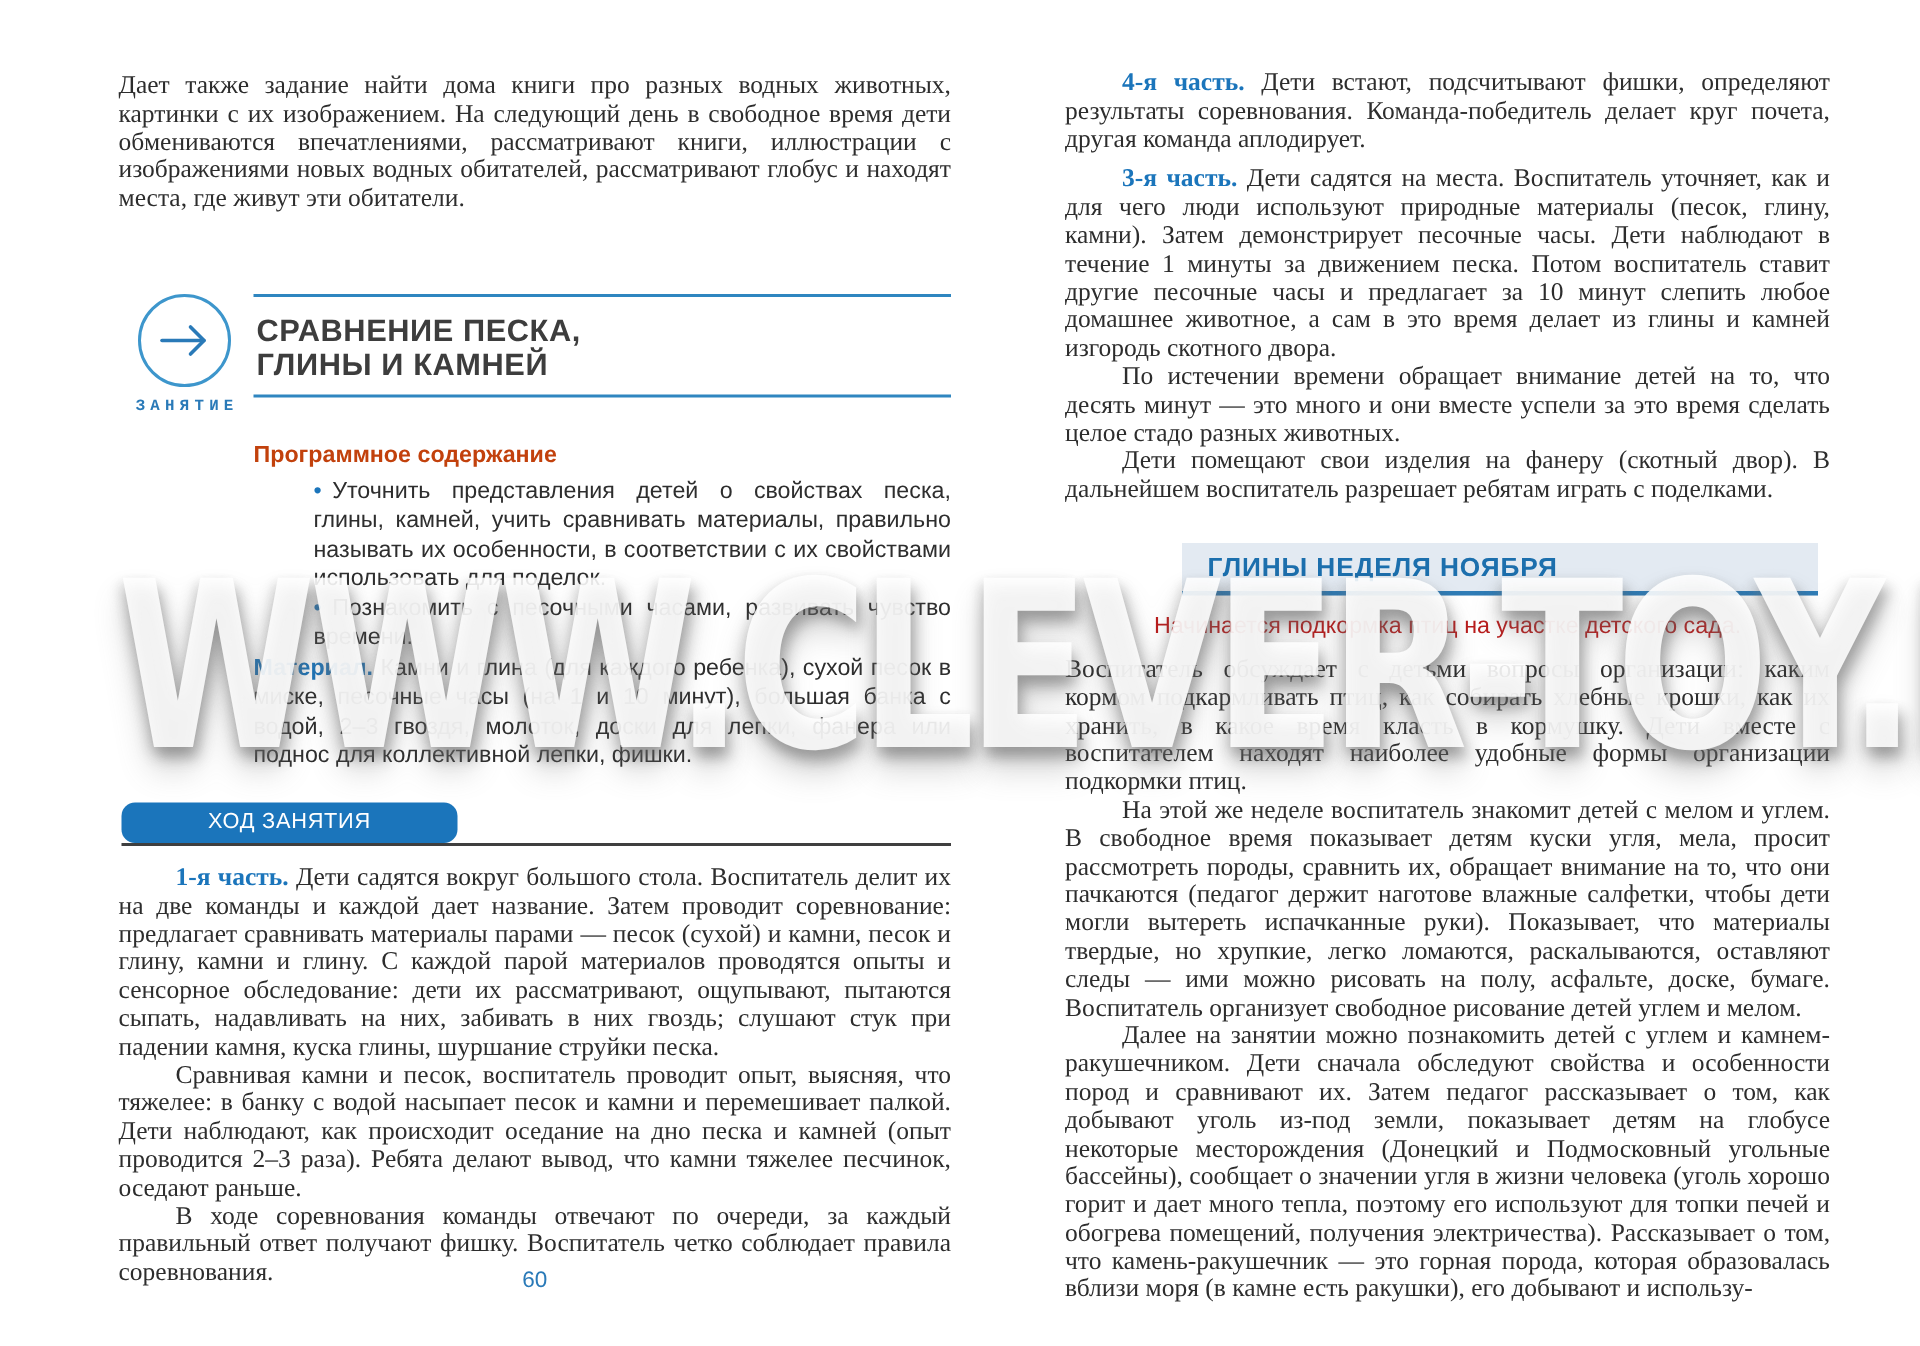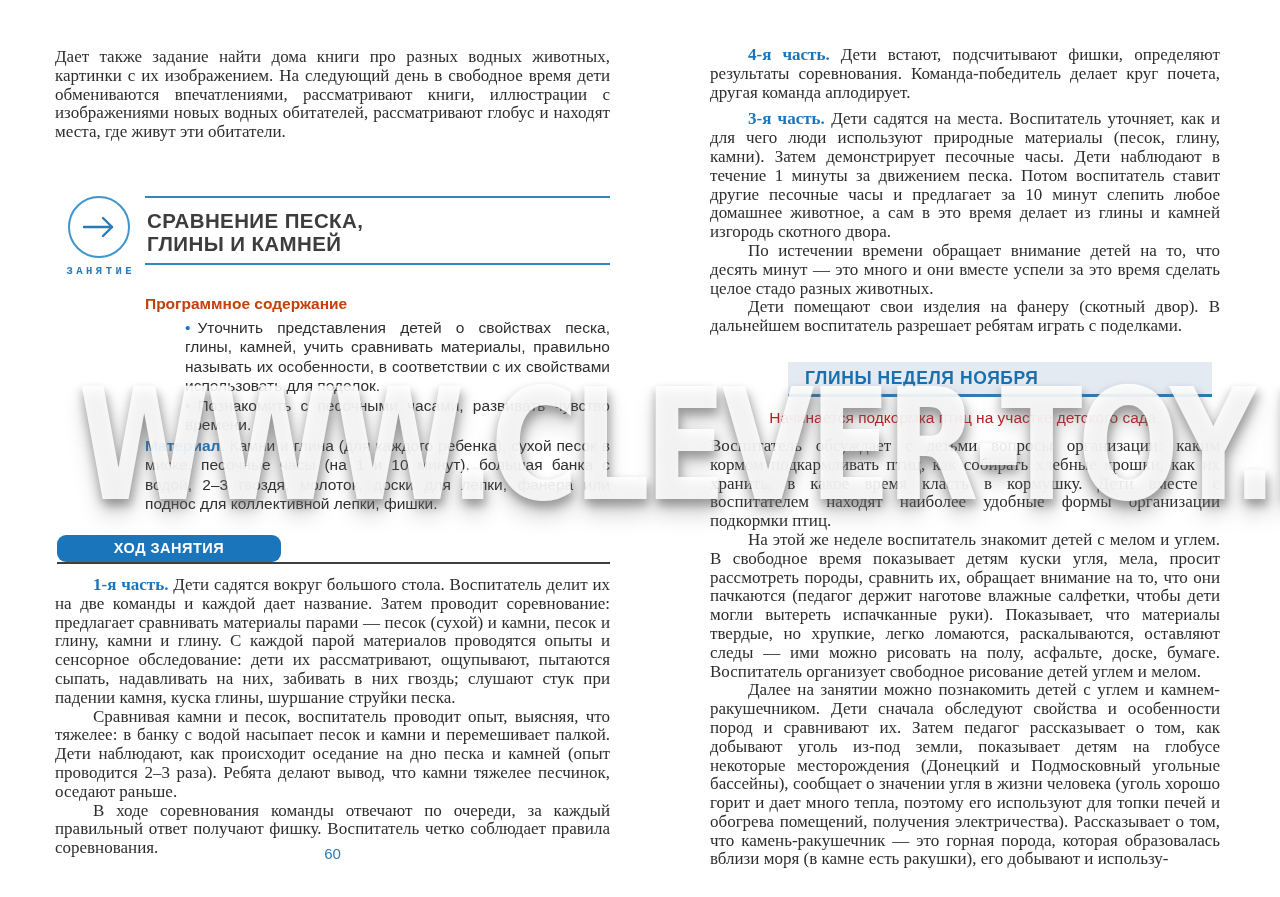--- a/index.html
+++ b/index.html
@@ -2,21 +2,21 @@
 <html lang="ru"><head>
 <meta charset="utf-8">
 <style>
   * { box-sizing: border-box; margin: 0; padding: 0; }
   html, body { background: #ffffff; }
   body { width: 1280px; height: 897px; font-family: "Liberation Serif", serif; }
 
   .spread { position: relative; width: 1280px; height: 897px; background: #ffffff; overflow: hidden; }
 
   .page { position: absolute; top: 0; height: 100%; }
-  .page-left  { left: 55px;  width: 555px; padding-top: 48px; }
+  .page-left  { left: 79px;  width: 555px; padding-top: 48px; }
   .page-right { left: 710px; width: 510px; padding-top: 46px; }
 
   p.body {
     font-family: "Liberation Serif", serif;
     font-size: 17px; line-height: 18.8px;
     color: #2d2d2d; text-align: justify;
     text-indent: 38px;
   }
   p.no-indent { text-indent: 0; }
   .part-gap { margin-top: 8px; }
@@ -64,21 +64,21 @@
   
   .hod-row {
     margin: 21px 0 0 2px;
     border-bottom: 2px solid #3f3f3f;
     display: flex; align-items: flex-end;
   }
   .hod-badge {
     width: 224px; background: #1b75bb; border-radius: 9px;
     padding: 5px 0 6px; text-align: center;
     font-family: "Liberation Sans", sans-serif;
-    font-size: 14.5px; font-weight: bold; color: #ffffff; letter-spacing: 0.5px;
+    font-size: 14.5px; font-weight: normal; color: #ffffff; letter-spacing: 0.5px;
   }
   .first-body { margin-top: 12px; }
 
   
   .week-banner {
     margin: 26px 0 0 78px; width: 424px;
     background: #e3eaf2; border-bottom: 3px solid #2f7cb6;
     padding: 6px 0 5px 17px;
   }
   .week-banner-text {

